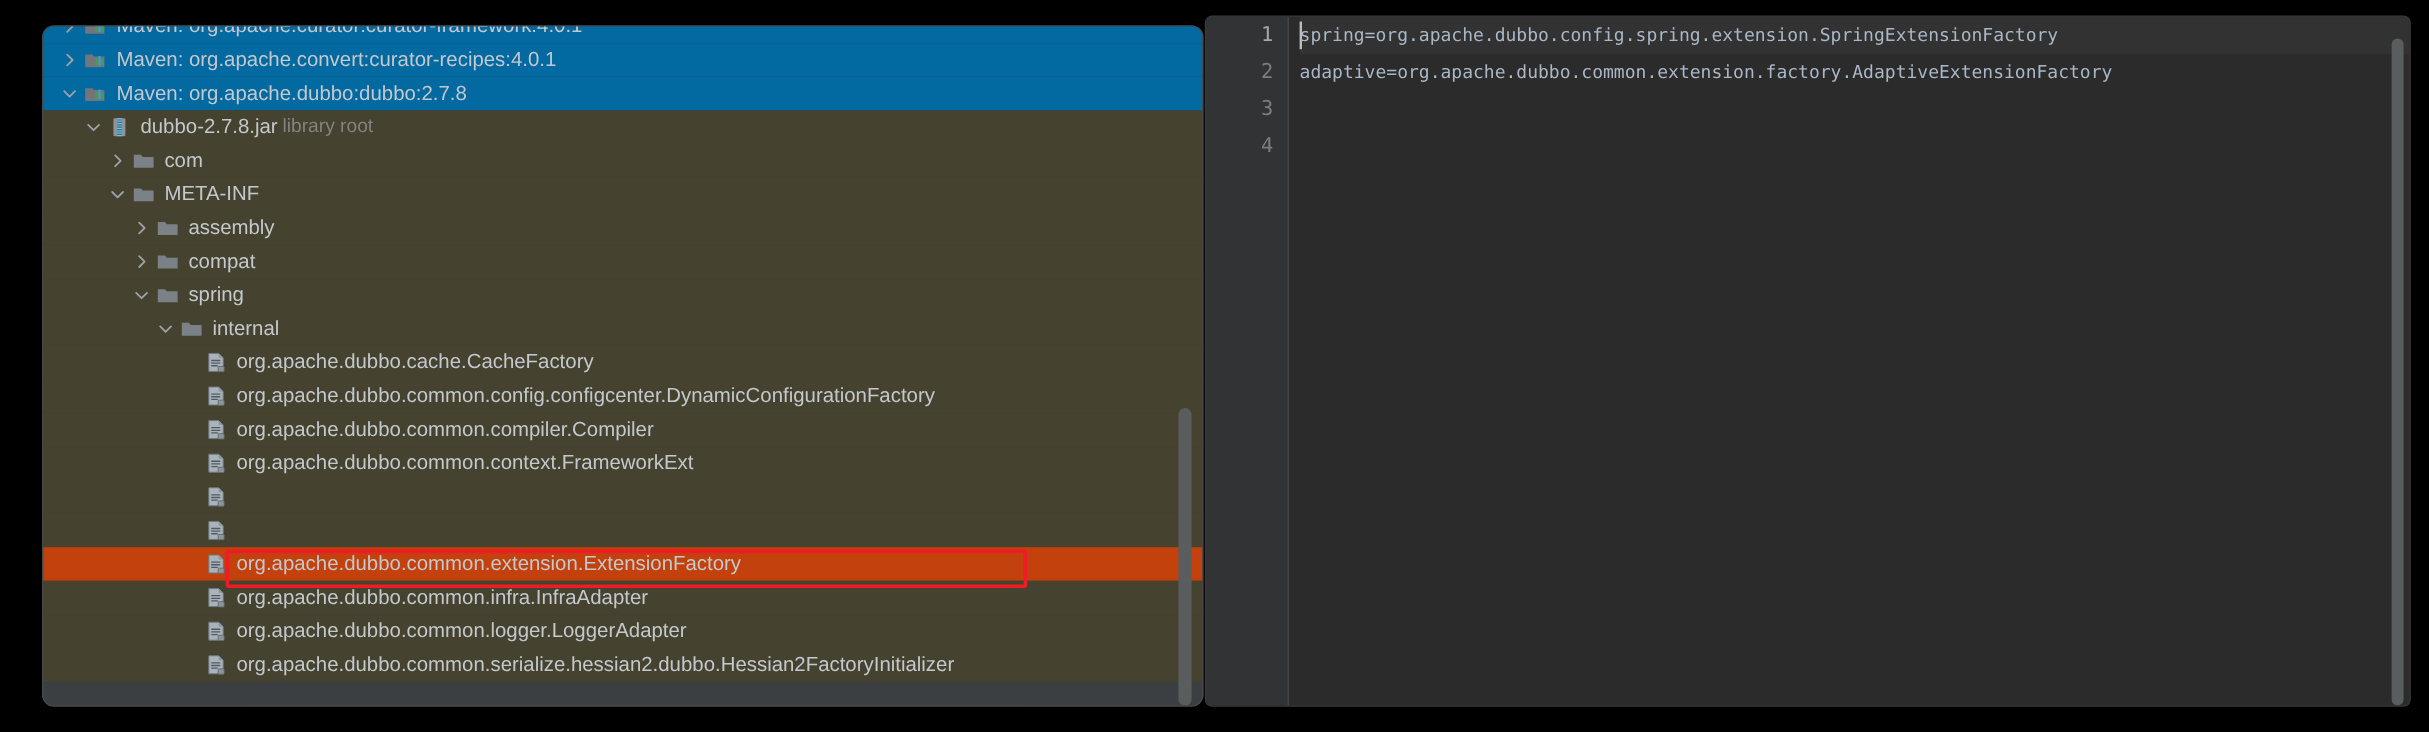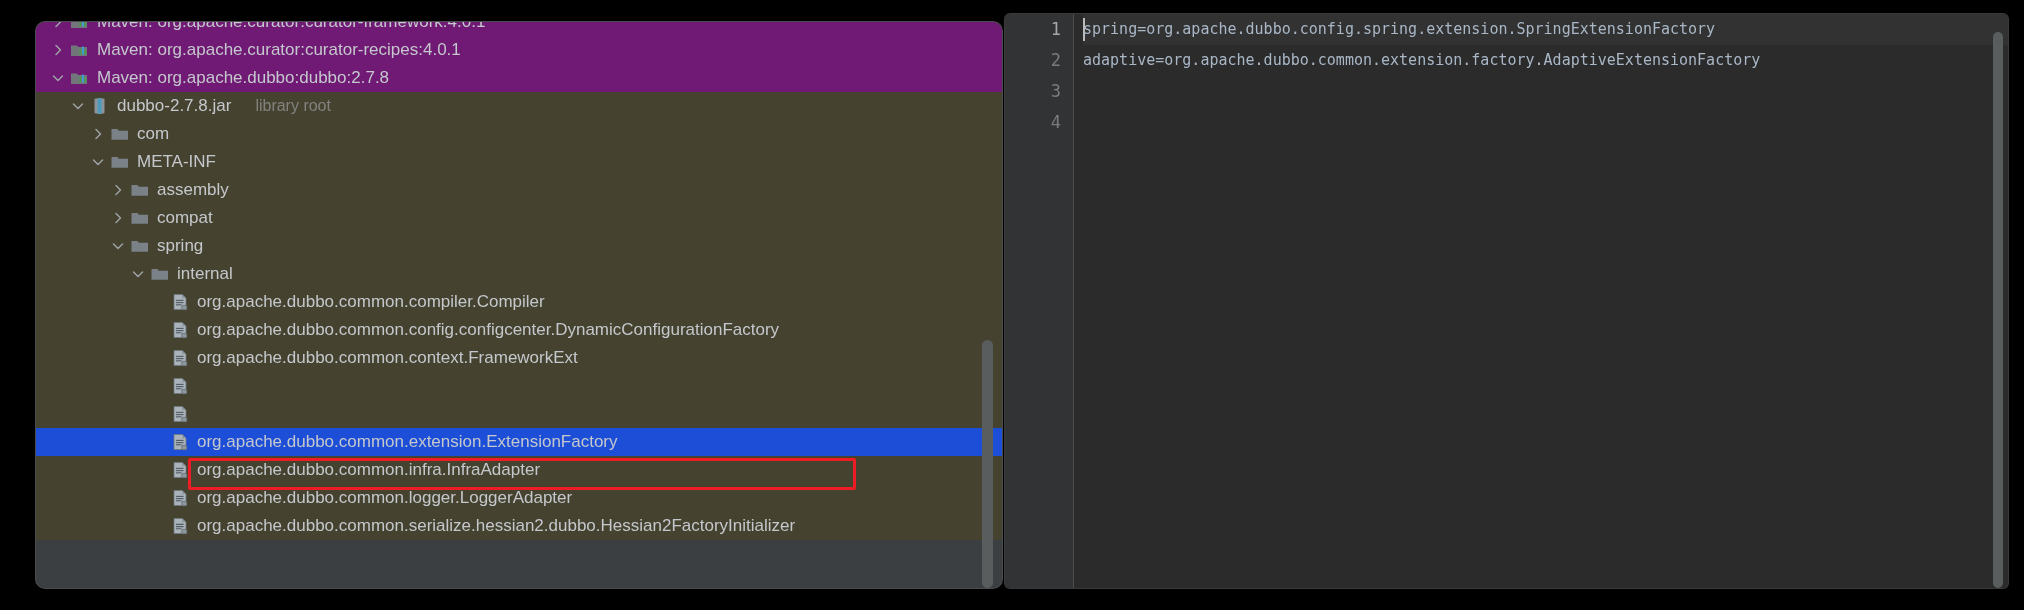--- a/index.html
+++ b/index.html
@@ -11,31 +11,31 @@
     position:absolute;left:36px;top:22px;width:966px;height:566px;
     background:#3c3f41;border-radius:9px 9px 9px 9px;overflow:hidden;
     box-shadow:0 0 0 1px #4a4d4f;
   }
   .tree-scroll{position:absolute;inset:0;overflow:hidden;}
   .tree-rows{position:absolute;left:0;top:-14px;width:966px;}
 
   .row{
     position:relative;height:28px;line-height:28px;white-space:nowrap;
     font-size:17px;color:#c4c8cc;display:flex;align-items:center;
-    background:#701a75;
+    background:#0369a1;
   }
   .row.olive{background:#45422f;}
-  .row.selected{background:#1d4ed8;}
+  .row.selected{background:#c2410c;}
   .row .twisty{
     width:16px;height:16px;flex:0 0 16px;margin-right:4px;position:relative;
   }
   .row .twisty.none{visibility:hidden;}
   .row .twisty svg{display:block;}
   .row .lbl{flex:0 0 auto;}
-  .row .dim{color:#82837f;margin-left:24px;font-size:16px;}
+  .row .dim{color:#82837f;margin-left:4px;font-size:16px;}
 
   
   .ico{flex:0 0 auto;width:20px;height:20px;margin-right:7px;display:inline-block;position:relative;top:0;}
   .ico svg{display:block;}
 
   
   .ind{flex:0 0 auto;}
 
   
   .tree-sb{
@@ -115,21 +115,21 @@
               </svg>
             </span>
             <span class="ico">
               <svg width="20" height="20" viewBox="0 0 20 20">
                 <path d="M1 5.5 h6 l1.3 1.6 H17 v9 H1 z" fill="#72767a"></path>
                 <rect x="9.5" y="8.5" width="1.9" height="6.2" fill="#4a9e4a"></rect>
                 <rect x="12" y="6.6" width="1.9" height="8.1" fill="#3f9ed6"></rect>
                 <rect x="14.5" y="9.6" width="1.9" height="5.1" fill="#4a9e4a"></rect>
               </svg>
             </span>
-            <span class="lbl">Maven: org.apache.curator:curator-recipes:4.0.1</span>
+            <span class="lbl">Maven: org.apache.convert:curator-recipes:4.0.1</span>
           </div>
           <div class="row">
             <span class="ind" style="width: 14px;"></span>
             <span class="twisty">
               <svg width="16" height="16" viewBox="0 0 16 16">
                 <path d="M3.5 6 L8 10.5 L12.5 6" fill="none" stroke="#9ea2a6" stroke-width="1.5" stroke-linecap="round" stroke-linejoin="round"></path>
               </svg>
             </span>
             <span class="ico">
               <svg width="20" height="20" viewBox="0 0 20 20">
@@ -258,38 +258,55 @@
                 <path d="M4 2.5 h8.2 L16 6.2 V17.5 H4 z" fill="#aab3ba" stroke="#6f787e" stroke-width="0.8"></path>
                 <path d="M12.2 2.5 V6.2 H16" fill="#8d969c"></path>
                 <g stroke="#4f5b63" stroke-width="1.1">
                   <line x1="6" y1="8.4" x2="13.6" y2="8.4"></line>
                   <line x1="6" y1="10.6" x2="13.6" y2="10.6"></line>
                   <line x1="6" y1="12.8" x2="11.5" y2="12.8"></line>
                 </g>
                 <rect x="11.8" y="13.4" width="5" height="4.4" rx="0.6" fill="#8d969c" stroke="#5d666c" stroke-width="0.7"></rect>
               </svg>
             </span>
+            <span class="lbl">org.apache.dubbo.cache.CacheFactory</span>
+          </div>
+          <div class="row olive">
+            <span class="ind" style="width: 114px;"></span>
+            <span class="twisty none"></span>
+            <span class="ico">
+              <svg width="20" height="20" viewBox="0 0 20 20">
+                <path d="M4 2.5 h8.2 L16 6.2 V17.5 H4 z" fill="#aab3ba" stroke="#6f787e" stroke-width="0.8"></path>
+                <path d="M12.2 2.5 V6.2 H16" fill="#8d969c"></path>
+                <g stroke="#4f5b63" stroke-width="1.1">
+                  <line x1="6" y1="8.4" x2="13.6" y2="8.4"></line>
+                  <line x1="6" y1="10.6" x2="13.6" y2="10.6"></line>
+                  <line x1="6" y1="12.8" x2="11.5" y2="12.8"></line>
+                </g>
+                <rect x="11.8" y="13.4" width="5" height="4.4" rx="0.6" fill="#8d969c" stroke="#5d666c" stroke-width="0.7"></rect>
+              </svg>
+            </span>
+            <span class="lbl">org.apache.dubbo.common.config.configcenter.DynamicConfigurationFactory</span>
+          </div>
+          <div class="row olive">
+            <span class="ind" style="width: 114px;"></span>
+            <span class="twisty none"></span>
+            <span class="ico">
+              <svg width="20" height="20" viewBox="0 0 20 20">
+                <path d="M4 2.5 h8.2 L16 6.2 V17.5 H4 z" fill="#aab3ba" stroke="#6f787e" stroke-width="0.8"></path>
+                <path d="M12.2 2.5 V6.2 H16" fill="#8d969c"></path>
+                <g stroke="#4f5b63" stroke-width="1.1">
+                  <line x1="6" y1="8.4" x2="13.6" y2="8.4"></line>
+                  <line x1="6" y1="10.6" x2="13.6" y2="10.6"></line>
+                  <line x1="6" y1="12.8" x2="11.5" y2="12.8"></line>
+                </g>
+                <rect x="11.8" y="13.4" width="5" height="4.4" rx="0.6" fill="#8d969c" stroke="#5d666c" stroke-width="0.7"></rect>
+              </svg>
+            </span>
             <span class="lbl">org.apache.dubbo.common.compiler.Compiler</span>
-          </div>
-          <div class="row olive">
-            <span class="ind" style="width: 114px;"></span>
-            <span class="twisty none"></span>
-            <span class="ico">
-              <svg width="20" height="20" viewBox="0 0 20 20">
-                <path d="M4 2.5 h8.2 L16 6.2 V17.5 H4 z" fill="#aab3ba" stroke="#6f787e" stroke-width="0.8"></path>
-                <path d="M12.2 2.5 V6.2 H16" fill="#8d969c"></path>
-                <g stroke="#4f5b63" stroke-width="1.1">
-                  <line x1="6" y1="8.4" x2="13.6" y2="8.4"></line>
-                  <line x1="6" y1="10.6" x2="13.6" y2="10.6"></line>
-                  <line x1="6" y1="12.8" x2="11.5" y2="12.8"></line>
-                </g>
-                <rect x="11.8" y="13.4" width="5" height="4.4" rx="0.6" fill="#8d969c" stroke="#5d666c" stroke-width="0.7"></rect>
-              </svg>
-            </span>
-            <span class="lbl">org.apache.dubbo.common.config.configcenter.DynamicConfigurationFactory</span>
           </div>
           <div class="row olive">
             <span class="ind" style="width: 114px;"></span>
             <span class="twisty none"></span>
             <span class="ico">
               <svg width="20" height="20" viewBox="0 0 20 20">
                 <path d="M4 2.5 h8.2 L16 6.2 V17.5 H4 z" fill="#aab3ba" stroke="#6f787e" stroke-width="0.8"></path>
                 <path d="M12.2 2.5 V6.2 H16" fill="#8d969c"></path>
                 <g stroke="#4f5b63" stroke-width="1.1">
                   <line x1="6" y1="8.4" x2="13.6" y2="8.4"></line>

